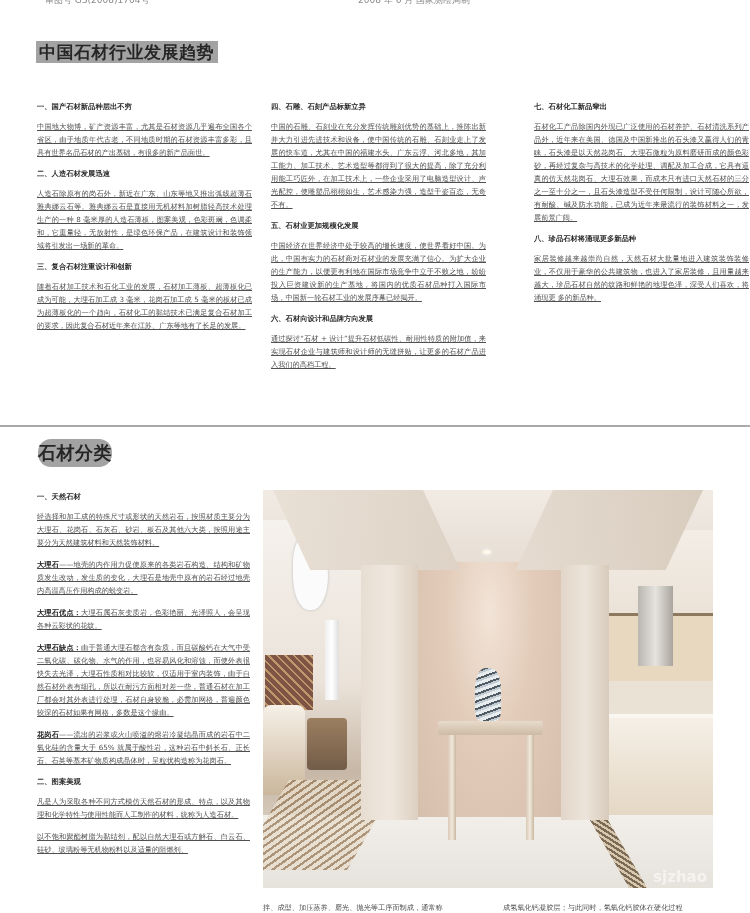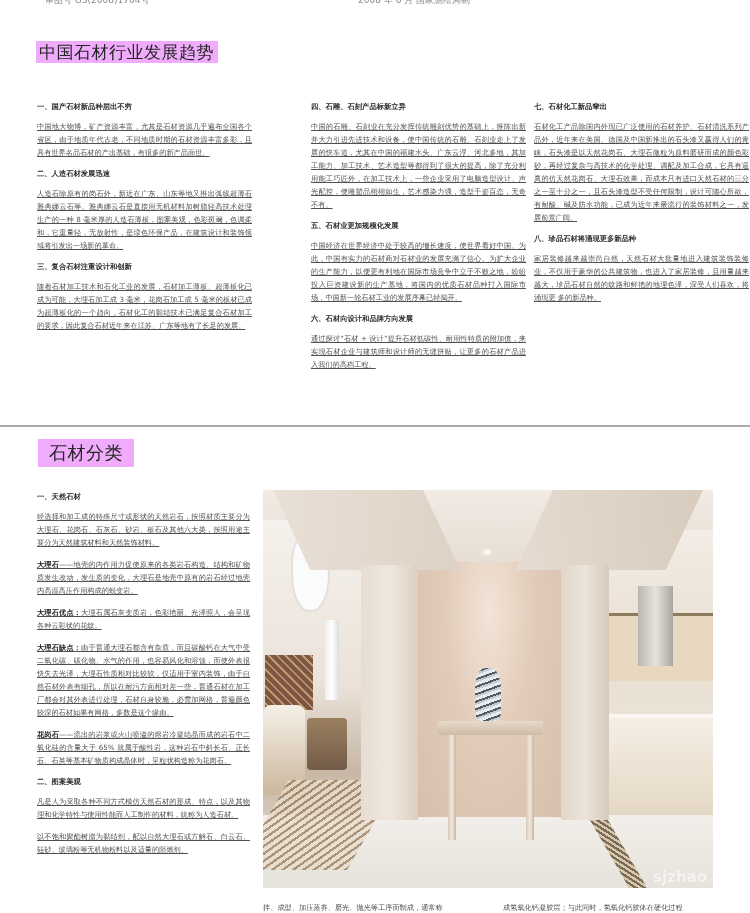--- a/index.html
+++ b/index.html
@@ -12,32 +12,32 @@
     .page-top { top: 0; height: 412px; }
     .page-divider { position: absolute; left: 0; top: 425px; width: 750px; height: 2px; background: #a9a9a9; }
     .page-right-edge { position: absolute; right: 2px; top: 426px; width: 1px; height: 487px; background: #b9b9b9; }
     .page-bottom { top: 427px; height: 486px; }
 
     .running-head { position: absolute; top: -6px; font-size: 9px; color: #8a8a8a; white-space: nowrap; }
     .rh-left { left: 45px; }
     .rh-right { left: 358px; }
 
     .section-title {
-      position: absolute; background: #f0abfc; color: #262626; font-weight: normal;
+      position: absolute; background: #a3a3a3; color: #262626; font-weight: bold;
       padding: 3px 4px 2px 3px; letter-spacing: 0.5px; line-height: 1;
     }
     .title-1 { left: 36px; top: 41px; font-size: 17px; }
-    .title-2 { left: 38px; top: 439px; font-size: 18px; padding: 5px 11px; }
+    .title-2 { left: 38px; top: 439px; font-size: 18px; padding: 5px 0; border-radius: 13px; }
 
     .col { position: absolute; width: 215px; font-size: 7.2px; line-height: 13px; color: #505050; }
     .col h4 { margin: 0 0 8px 0; font-size: 7.3px; font-weight: bold; color: #2a2a2a; line-height: 11px; }
     .col p { margin: 0 0 9px 0; text-align: justify; text-decoration: underline; }
     .col p b { color: #222; font-weight: bold; }
     .c1 { left: 37px; top: 101px; }
-    .c2 { left: 271px; top: 101px; margin-left: 40px; }
+    .c2 { left: 271px; top: 101px; }
     .c3 { left: 506px; top: 101px; margin-left: 28px; }
     .c4 { left: 37px; top: 491px; width: 213px; }
 
     .bottom-line { position: absolute; top: 903px; font-size: 7.2px; color: #505050; white-space: nowrap; }
     .bl-1 { left: 263px; }
     .bl-2 { left: 503px; }
 
     
     .photo { position: absolute; left: 263px; top: 490px; width: 450px; height: 398px; overflow: hidden; background: #efe6dc; }
     .ph { position: absolute; }

